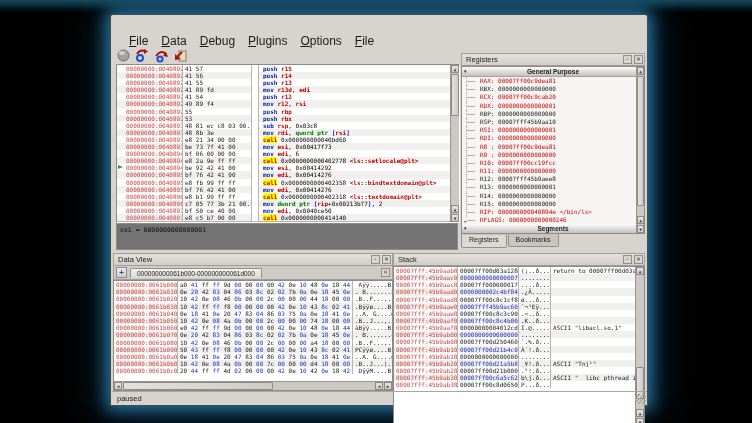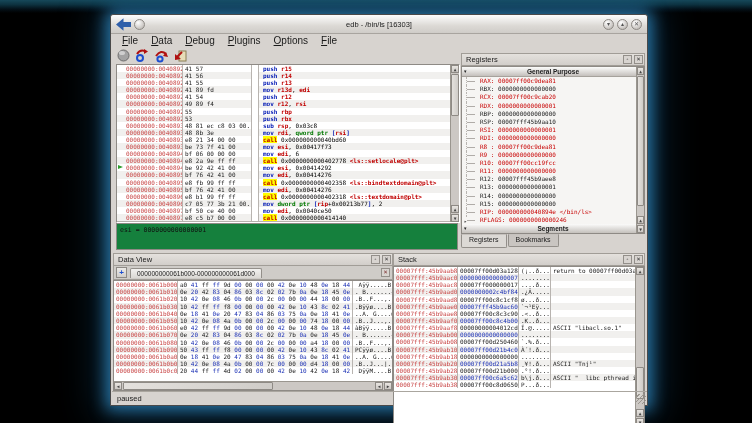--- a/index.html
+++ b/index.html
@@ -16,21 +16,21 @@
     border-bottom:1px solid #a8a49f;border-radius:3px 3px 0 0;display:flex;align-items:center;}
   .tb-title{position:absolute;left:0;right:0;text-align:center;font-size:7.5px;color:#222;}
   .tb-left{display:flex;align-items:center;gap:3px;margin-left:5px;z-index:2;}
   .tb-right{position:absolute;right:5px;display:flex;gap:3px;z-index:2;}
   .roundbtn{width:11px;height:11px;border-radius:50%;
     background:radial-gradient(circle at 35% 30%,#ffffff,#c9c5c1 70%,#b2aeaa);
     border:1px solid #8d8984;box-sizing:border-box;font-size:6px;line-height:9px;
     text-align:center;color:#555;}
   
   .menubar{position:absolute;left:0;top:18px;right:0;height:15px;display:flex;
-    align-items:center;padding-left:11px;gap:13px;font-size:10px;color:#1a1a1a;}
+    align-items:center;padding-left:18px;gap:13px;font-size:12px;color:#1a1a1a;}
   .menu-item::first-letter{text-decoration:underline;}
   .toolbar{position:absolute;left:0;top:33px;width:348px;height:15px;display:flex;
     align-items:center;padding-left:5px;gap:4px;}
   .tool-icon{width:15px;height:15px;}
   
   .cpu{position:absolute;left:5px;top:49px;width:342px;height:157px;background:#fff;
     border:1px solid #8e8a85;border-right-color:#fff;border-bottom-color:#fff;
     box-shadow:inset -1px -1px 0 #b6b2ae;overflow:hidden;
     font-family:"DejaVu Sans Mono",monospace;font-size:6px;}
   .drow{display:flex;height:7.1px;line-height:7.2px;white-space:pre;}
@@ -55,21 +55,21 @@
   .vscroll{position:absolute;top:0;right:0;bottom:0;width:9px;background:#ccc8c4;
     border-left:1px solid #9a968f;box-sizing:border-box;}
   .hscroll{position:absolute;left:0;right:0;bottom:0;height:9px;background:#ccc8c4;
     border-top:1px solid #9a968f;box-sizing:border-box;}
   .sb-btn{position:absolute;background:linear-gradient(180deg,#e8e5e1,#cdc9c5);
     border:1px solid #8e8a85;box-sizing:border-box;color:#444;font-size:4.5px;
     text-align:center;line-height:7px;}
   .sb-thumb{position:absolute;background:linear-gradient(90deg,#e4e1dd,#cfccc8);
     border:1px solid #8e8a85;box-sizing:border-box;border-radius:1px;}
   
-  .infobox{position:absolute;left:5px;top:208px;width:342px;height:27px;background:#15803d;
+  .infobox{position:absolute;left:5px;top:208px;width:342px;height:27px;background:#737373;
     border:1px solid #8e8a85;box-sizing:border-box;font-family:"DejaVu Sans Mono",monospace;
     font-size:6.5px;color:#111;padding:2px 0 0 3px;}
   
   .dock-title{position:absolute;left:0;top:0;right:0;height:13px;
     background:linear-gradient(180deg,#e4e1dd,#d2ceca);border:1px solid #a19d97;
     box-sizing:border-box;font-size:7.5px;color:#222;padding:1px 0 0 4px;}
   .dock-btns{position:absolute;right:2px;top:2px;display:flex;gap:2px;}
   .dock-btn{width:9px;height:9px;background:#d8d4d0;border:1px solid #938f8a;
     box-sizing:border-box;font-size:5.5px;line-height:7px;text-align:center;color:#333;}
   
@@ -136,34 +136,20 @@
   .grip{position:absolute;right:1px;bottom:1px;width:10px;height:10px;
     background:repeating-linear-gradient(135deg,transparent 0 2px,#9a968f 2px 3px);}
 </style>
 </head>
 <body>
 
 <div class="top-glow"></div>
 
 <div class="window">
 
-  <div class="titlebar">
-    <span class="tb-title">edb - /bin/ls [16303]</span>
-    <span class="tb-left">
-      <svg class="tool-icon" width="12" height="10" viewBox="0 0 12 10">
-        <path d="M6 0 L6 3 L12 3 L12 7 L6 7 L6 10 L0 5 Z" fill="#2f5faa"></path>
-      </svg>
-      <span class="roundbtn"></span>
-    </span>
-    <span class="tb-right">
-      <span class="roundbtn">▾</span>
-      <span class="roundbtn">▴</span>
-      <span class="roundbtn">✕</span>
-    </span>
-  </div>
 
   <div class="menubar">
       <span class="menu-item">File</span>
       <span class="menu-item">Data</span>
       <span class="menu-item">Debug</span>
       <span class="menu-item">Plugins</span>
       <span class="menu-item">Options</span>
       <span class="menu-item">File</span>
     </div>
 

